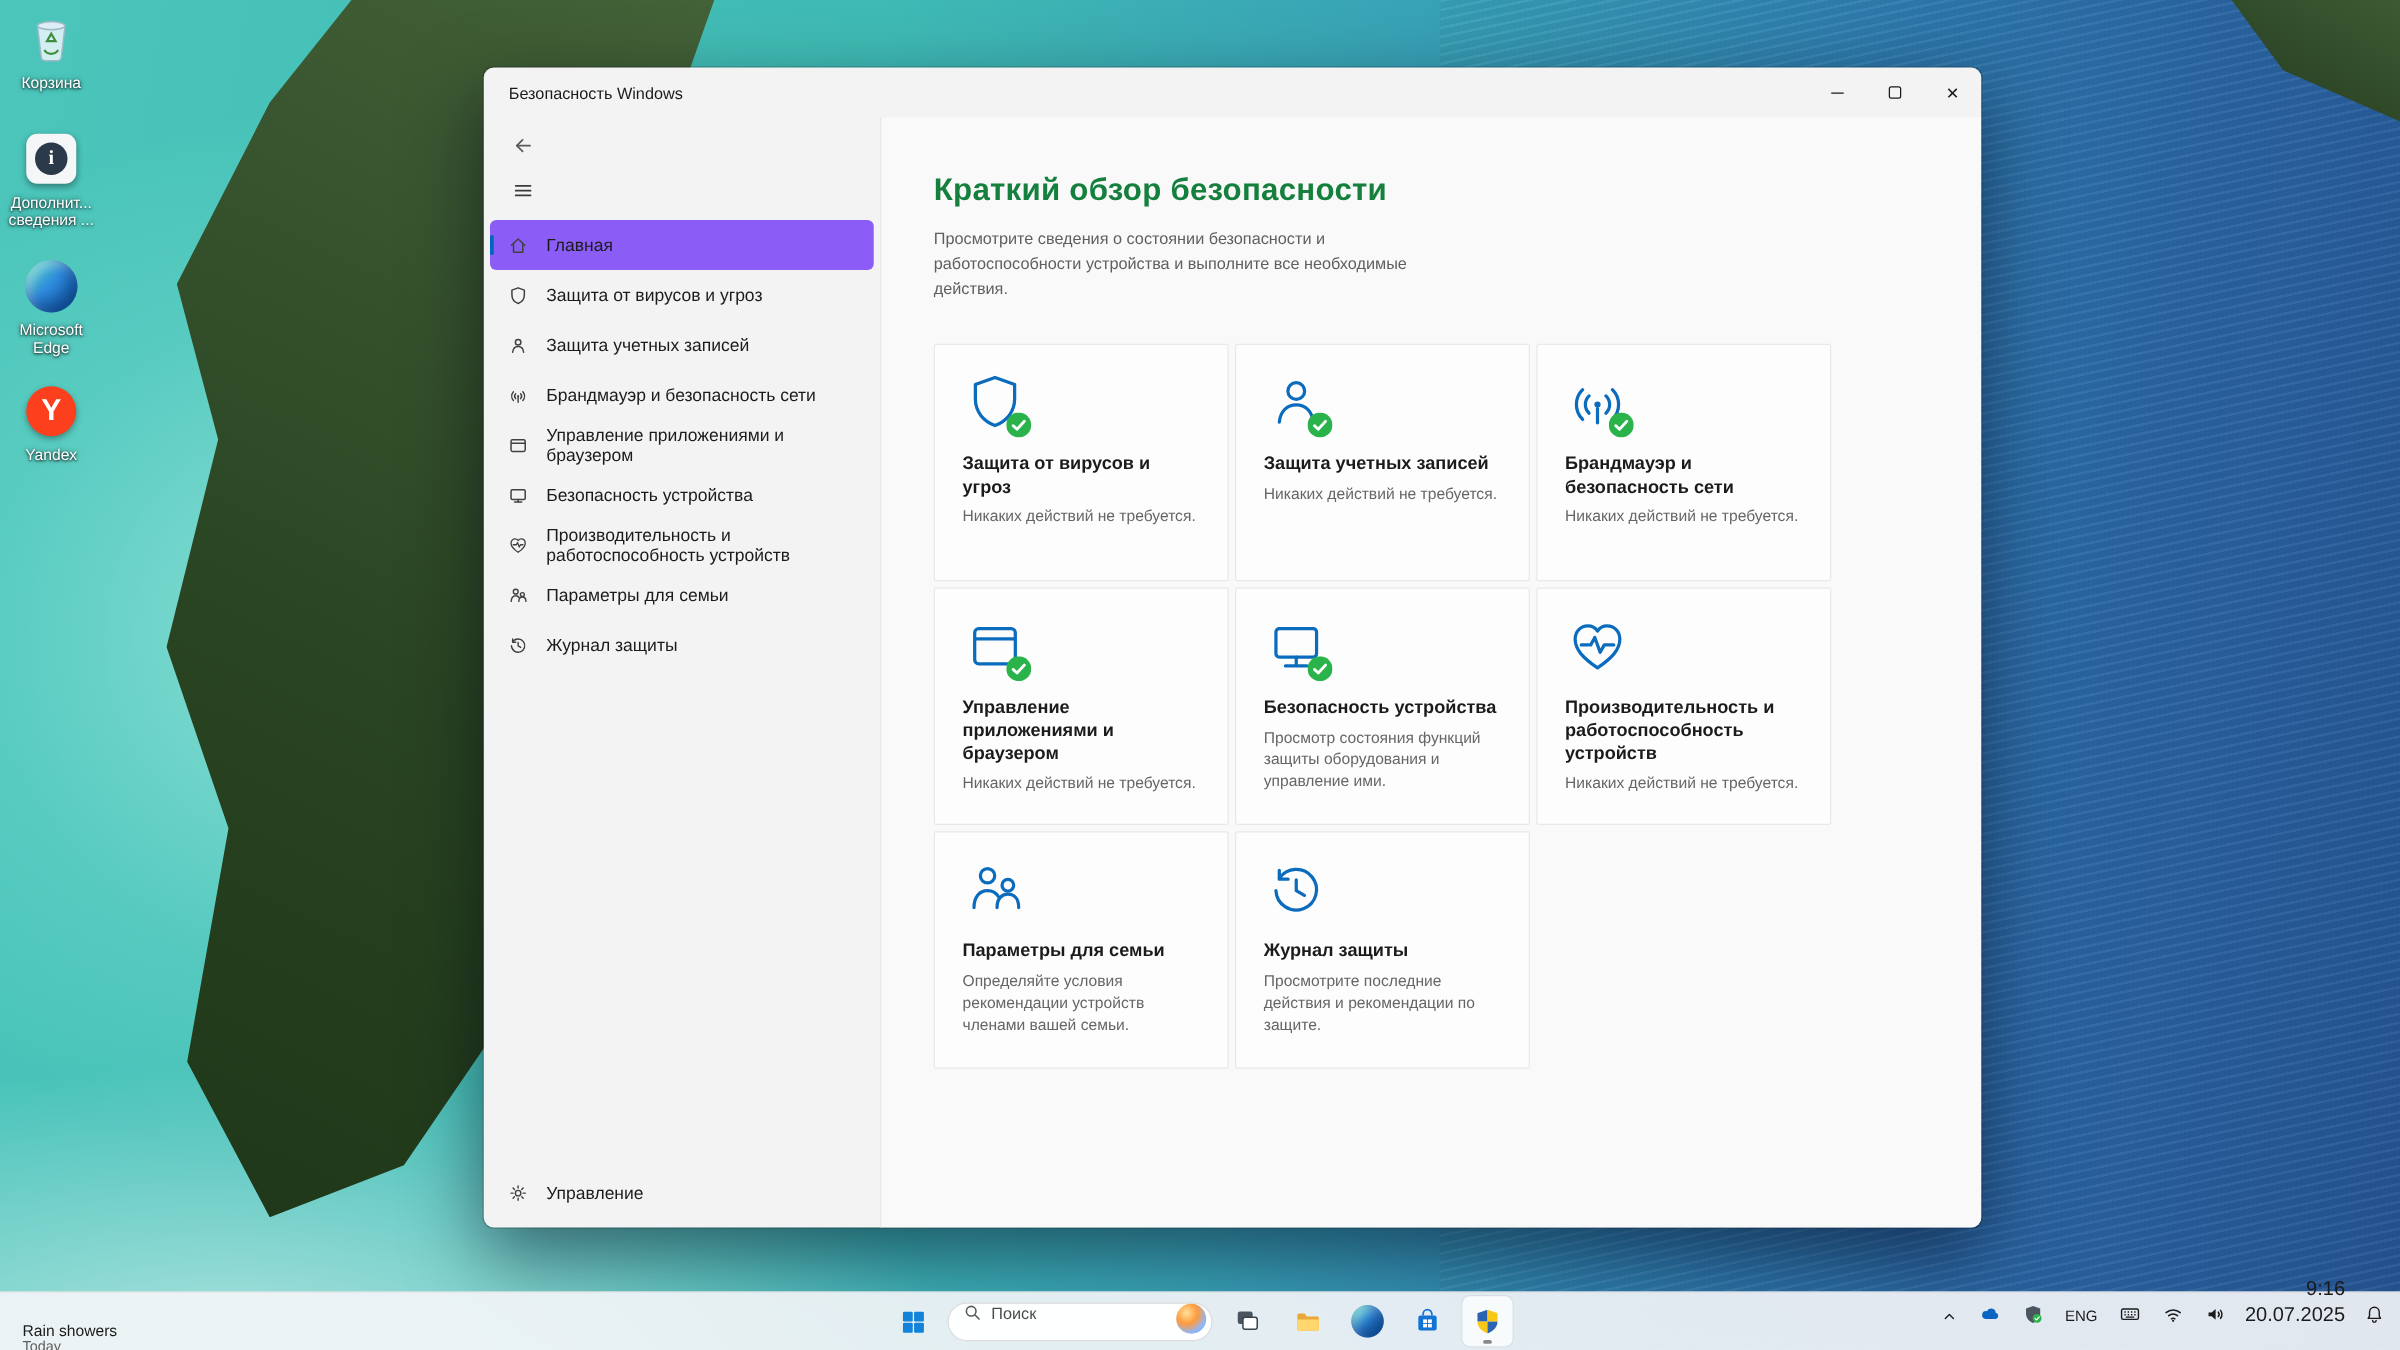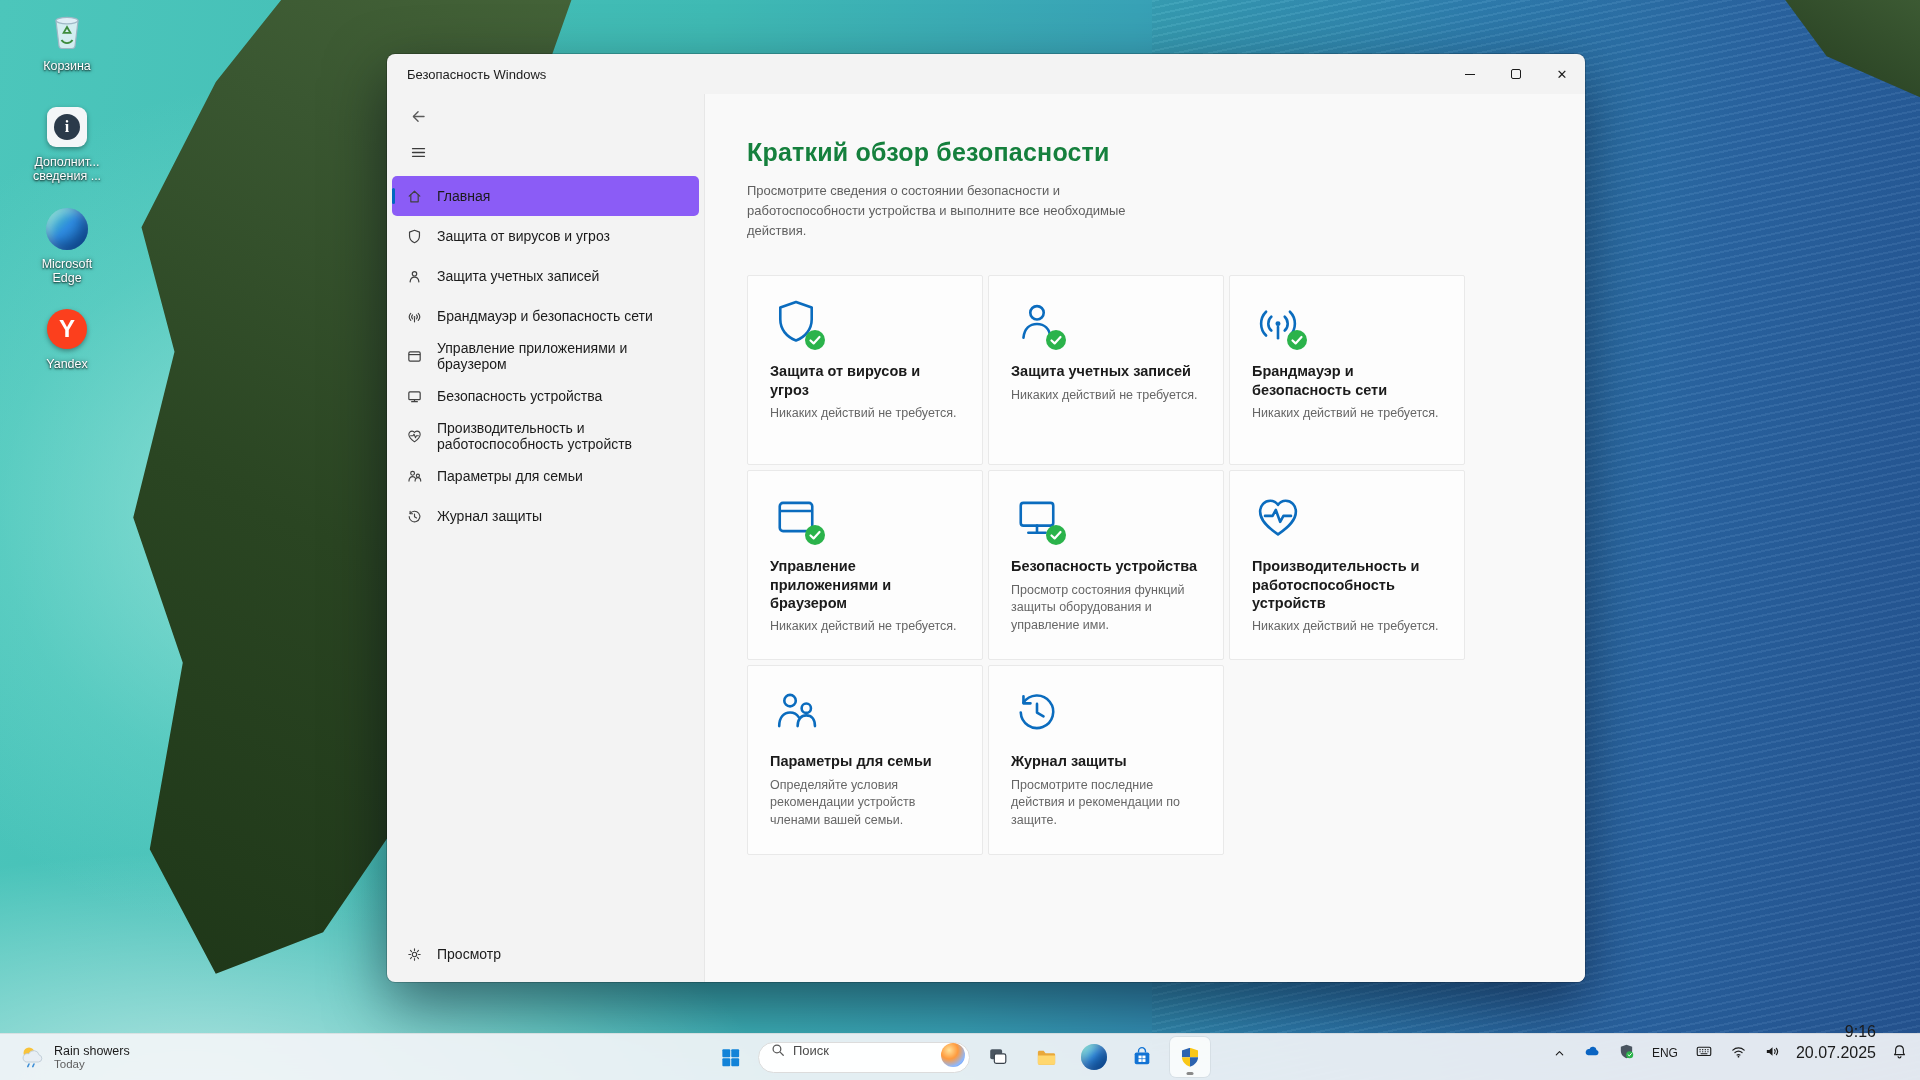--- a/index.html
+++ b/index.html
@@ -17,21 +17,21 @@
   .shallow-glow { position:absolute; left:0; top:0; width:54%; height:105%;
     background:radial-gradient(ellipse 58% 52% at 26% 45%, rgba(198,248,238,.55), rgba(130,225,212,.28) 45%, transparent 72%); }
   .cliff { position:absolute; left:3.5%; top:-2%; width:43%; height:96%;
     background:linear-gradient(205deg,#4b6b3d 0%,#3a5731 28%,#2a4522 58%,#1d3517 100%);
     clip-path:polygon(28% 0,62% 0,58% 9%,64% 18%,55% 30%,59% 40%,50% 55%,53% 63%,43% 78%,31% 92%,18% 96%,10% 84%,14% 66%,8% 52%,13% 36%,9% 24%,18% 10%);
     filter:drop-shadow(6px 10px 18px rgba(0,30,30,.35)); }
   .rock-tr { position:absolute; right:0; top:0; width:9%; height:9%;
     background:linear-gradient(210deg,#3c5a33,#22381d); clip-path:polygon(22% 0,100% 0,100% 100%,46% 58%); }
 
   
-  .dicon { position:absolute; width:78px; display:flex; flex-direction:column; align-items:center; gap:5px; cursor:pointer;margin-left:26px; }
+  .dicon { position:absolute; width:78px; display:flex; flex-direction:column; align-items:center; gap:5px; cursor:pointer; }
   .dicon .art { width:46px; height:46px; display:flex; align-items:center; justify-content:center; }
   .dlabel { font-size:12.5px; color:#fff; text-align:center; line-height:1.15; white-space:pre-line;
     text-shadow:0 1px 2px rgba(0,0,0,.85), 0 0 4px rgba(0,0,0,.5); }
   .edge-ball { width:42px; height:42px; border-radius:50%;
     background:linear-gradient(135deg,#49d8b4 0%,#2f8ce0 48%,#1256a0 100%);
     box-shadow:inset -6px -7px 12px rgba(6,48,110,.55), inset 5px 5px 8px rgba(255,255,255,.35); }
   .edge-ball.small { width:26px; height:26px; }
   .yandex-ball { width:40px; height:40px; border-radius:50%; background:#fc3f1d; color:#fff; font-weight:bold;
     font-size:24px; display:flex; align-items:center; justify-content:center; box-shadow:0 2px 5px rgba(0,0,0,.35); }
   .info-tile { width:40px; height:40px; border-radius:9px; background:#f4f6f8; display:flex; align-items:center; justify-content:center; box-shadow:0 2px 5px rgba(0,0,0,.35); }
@@ -70,21 +70,21 @@
   .card { background:#fdfdfd; border:1px solid #e9e9e9; border-radius:2px; min-height:190px; padding:20px 22px; cursor:pointer; }
   .icon-wrap { position:relative; width:52px; height:52px; margin-bottom:14px; }
   .check { position:absolute; right:-3px; bottom:-2px; width:20px; height:20px; }
   .card-title { font-size:14.5px; font-weight:600; color:#1b1b1b; line-height:1.25; }
   .card-desc { margin-top:6px; font-size:12.5px; line-height:1.4; color:#666; }
 
   
   .taskbar { position:absolute; left:0; right:0; bottom:0; height:47px;
     background:rgba(242,244,247,.92); backdrop-filter:blur(18px); border-top:1px solid rgba(0,0,0,.07);
     display:flex; align-items:center; }
-  .weather { position:absolute; left:8px; top:0; bottom:0; display:flex; align-items:center; gap:8px; padding:16px 10px; border-radius:6px; cursor:pointer; }
+  .weather { position:absolute; left:8px; top:0; bottom:0; display:flex; align-items:center; gap:8px; padding:16px 10px; border-radius:6px; cursor:pointer;flex-direction:column; }
   .weather-txt .w1 { font-size:12.5px; color:#1b1b1b; }
   .weather-txt .w2 { font-size:11.5px; color:#5f5f5f; }
   .tb-center { position:absolute; left:50%; top:0; bottom:0; transform:translateX(-50%); display:flex; align-items:center; gap:8px; }
   .tb-btn { width:40px; height:40px; border-radius:6px; display:flex; align-items:center; justify-content:center; cursor:pointer; position:relative; }
   .tb-btn.active { background:rgba(255,255,255,.75); box-shadow:0 0 0 1px rgba(0,0,0,.05); }
   .tb-btn.active::after { content:""; position:absolute; bottom:2px; left:50%; transform:translateX(-50%); width:7px; height:3px; border-radius:2px; background:#8a8a8a; }
   .search-pill { height:31px; width:212px; border-radius:16px; background:rgba(255,255,255,.95); border:1px solid #dcdcdc;
     display:flex; align-items:flex-start; gap:8px; padding:0 4px 0 12px; cursor:pointer; }
   .search-pill .ph { font-size:13px; color:#4c4c4c; flex:1; }
   .bing-ball { width:24px; height:24px; border-radius:50%;
@@ -246,21 +246,21 @@
             <span class="nlabel">Журнал защиты</span>
           </div>
         </div>
 
         <div class="side-footer">
           <div class="nav-item">
             <svg width="17" height="17" viewBox="0 0 24 24" fill="none" stroke="#404040" stroke-width="1.6" stroke-linecap="round">
                 <circle cx="12" cy="12" r="3.1"></circle>
                 <path d="M12 4 V6.3 M12 17.7 V20 M4 12 H6.3 M17.7 12 H20 M6.3 6.3 L7.9 7.9 M16.1 16.1 L17.7 17.7 M6.3 17.7 L7.9 16.1 M16.1 7.9 L17.7 6.3"></path>
               </svg>
-            <span class="nlabel">Просмотр</span>
+            <span class="nlabel">Управление</span>
           </div>
         </div>
       </div>
 
       <div class="content">
         <div class="h1">Краткий обзор безопасности</div>
         <div class="sub">Просмотрите сведения о состоянии безопасности и работоспособности устройства и выполните все необходимые действия.</div>
 
         <div class="cards">
 

